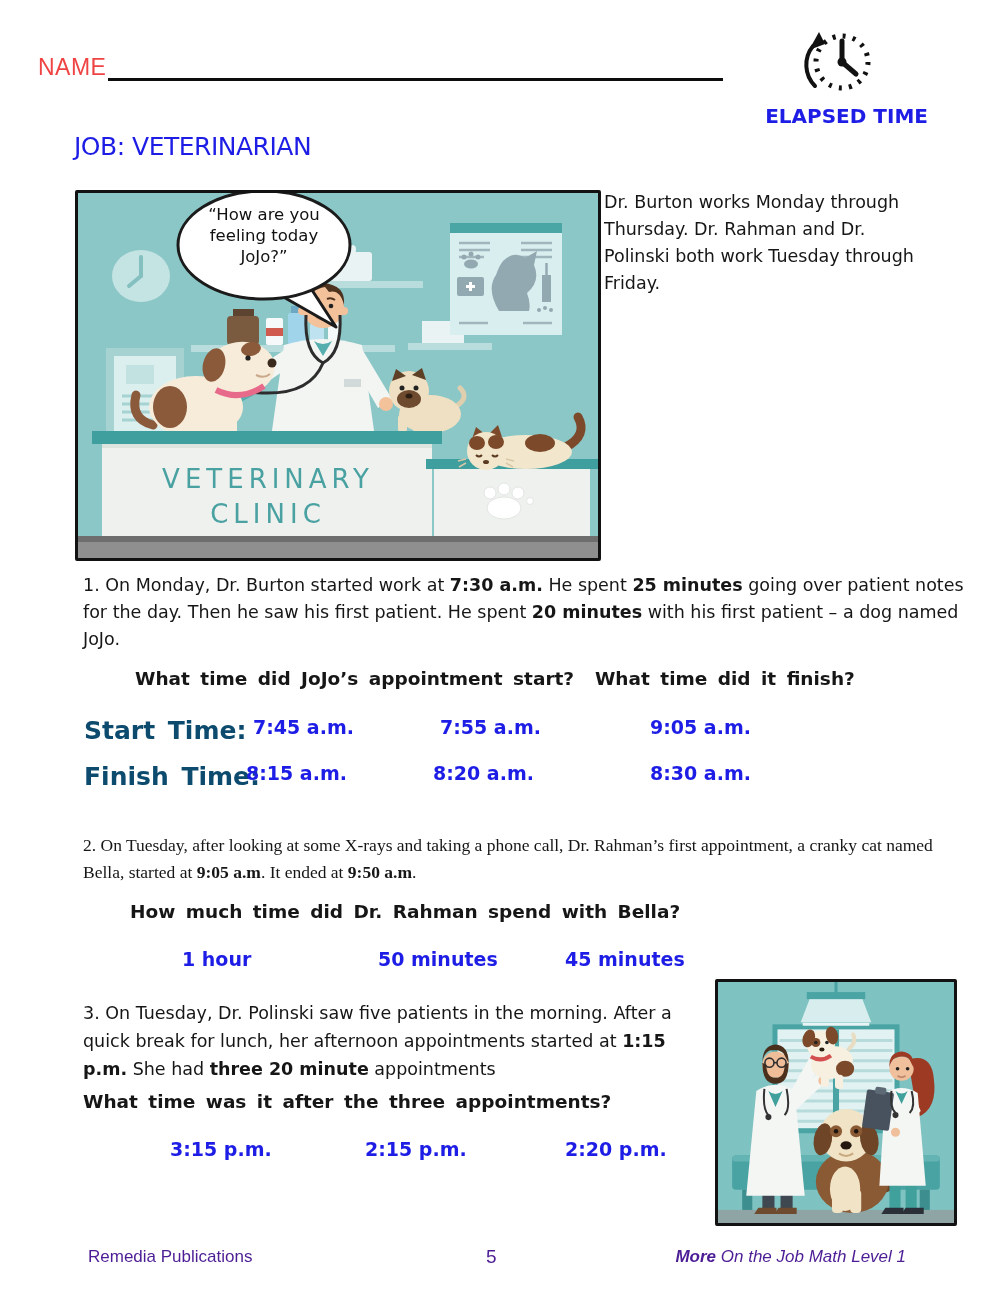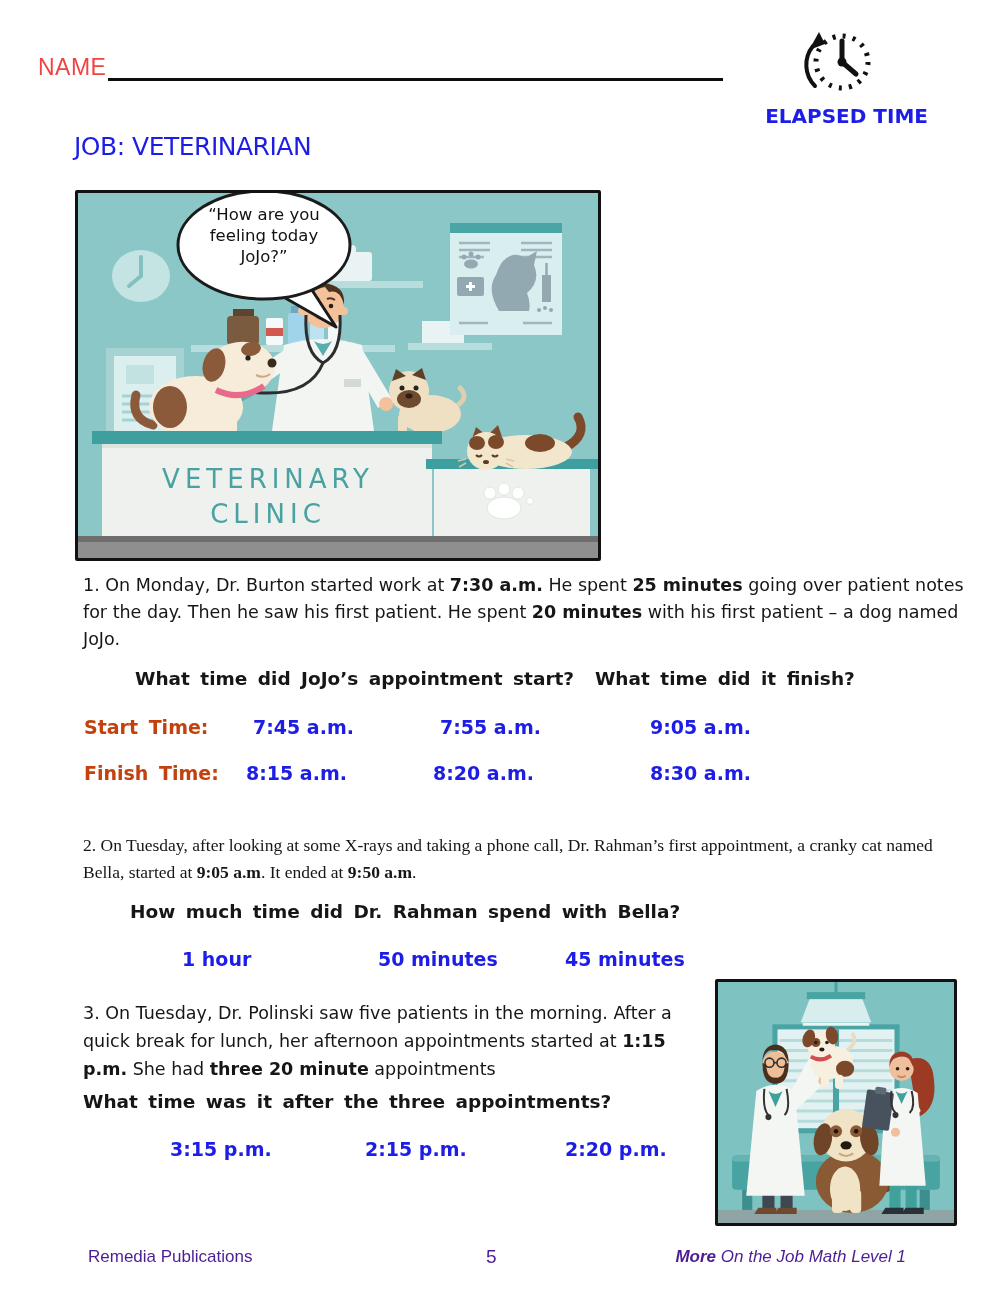--- a/index.html
+++ b/index.html
@@ -34,21 +34,21 @@
   
   .qtext{font-size:17.5px;line-height:27px;}
   .q1{left:83px;top:572px;width:884px;}
   .q2{left:83px;top:832px;width:884px;font-family:Liberation Serif, serif;}
   .q3{left:83px;top:999px;width:620px;line-height:28px;}
   .prompt{font-size:18.5px;font-weight:bold;word-spacing:4px;white-space:pre-wrap;}
   .p1{left:135px;top:668px;}
   .p2{left:130px;top:901px;}
   .p3{left:83px;top:1091px;}
   .row{left:0;top:0;width:1000px;height:30px;}
-  .opt-label{position:absolute;font-size:19px;font-weight:bold;word-spacing:4px;color:#c2410c;}
+  .opt-label{position:absolute;font-size:25px;font-weight:bold;word-spacing:4px;color:#0c4a6e;}
   .opt{position:absolute;font-size:19px;font-weight:bold;color:#1d1de6;cursor:pointer;}
 
   
   .illu-two{left:715px;top:979px;width:236px;height:241px;border:3.5px solid #121212;border-radius:2px;background:#7fc2c2;}
 
   
   .footer-pub{left:88px;top:1247px;font-size:17px;}
   .footer-page{left:486px;top:1246px;font-size:19px;}
   .footer-series{left:600px;top:1247px;width:306px;text-align:right;font-size:17px;font-style:italic;}
 </style>
@@ -232,20 +232,21 @@
     <path d="M232,94 L258,134 L202,102 Z" fill="#ffffff" stroke="#1b1b1b" stroke-width="3" stroke-linejoin="round"></path>
     <ellipse cx="186" cy="52" rx="86" ry="54" fill="#ffffff" stroke="#1b1b1b" stroke-width="3"></ellipse>
   </g>
 </svg>
 </div>
 <div class="abs bubble-text">“How are you
 feeling today
 JoJo?”</div>
 
 <div class="abs intro">
+  <p>Dr. Burton works Monday through Thursday. Dr. Rahman and Dr. Polinski both work Tuesday through Friday.</p>
 </div>
 
 <div class="abs qtext q1"><span>1. On Monday, Dr. Burton started work at </span><b>7:30 a.m.</b><span> He spent </span><b>25 minutes</b><span> going over patient notes for the day. Then he saw his first patient. He spent </span><b>20 minutes</b><span> with his first patient – a dog named JoJo.</span></div>
 
 <div class="abs prompt p1">What time did JoJo’s appointment start?  What time did it finish?</div>
 
 <div class="abs row" style="top:716px">
   <span class="opt-label" style="left:84px">Start Time:</span>
   <span class="opt" style="left:253px">7:45 a.m.</span>
   <span class="opt" style="left:440px">7:55 a.m.</span>

